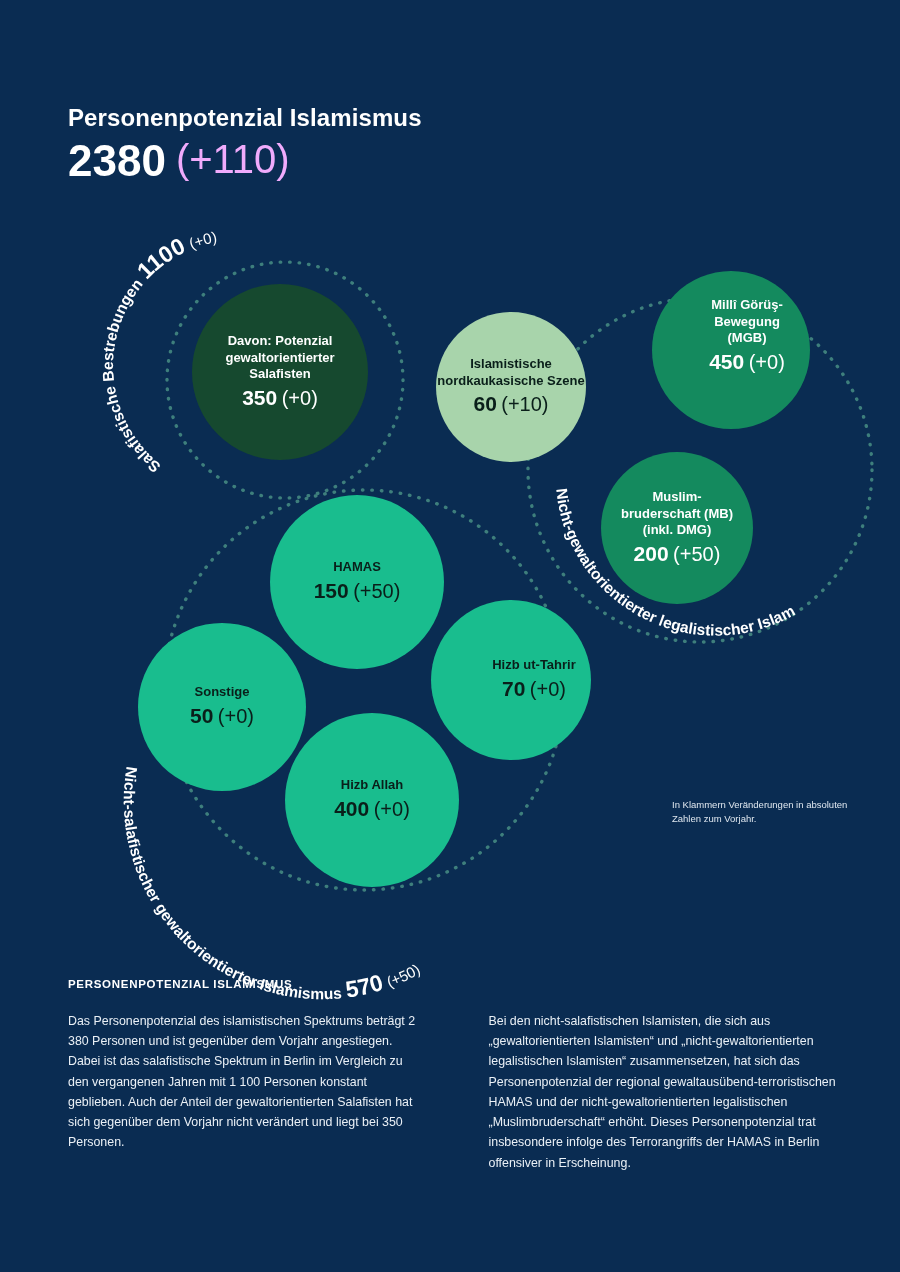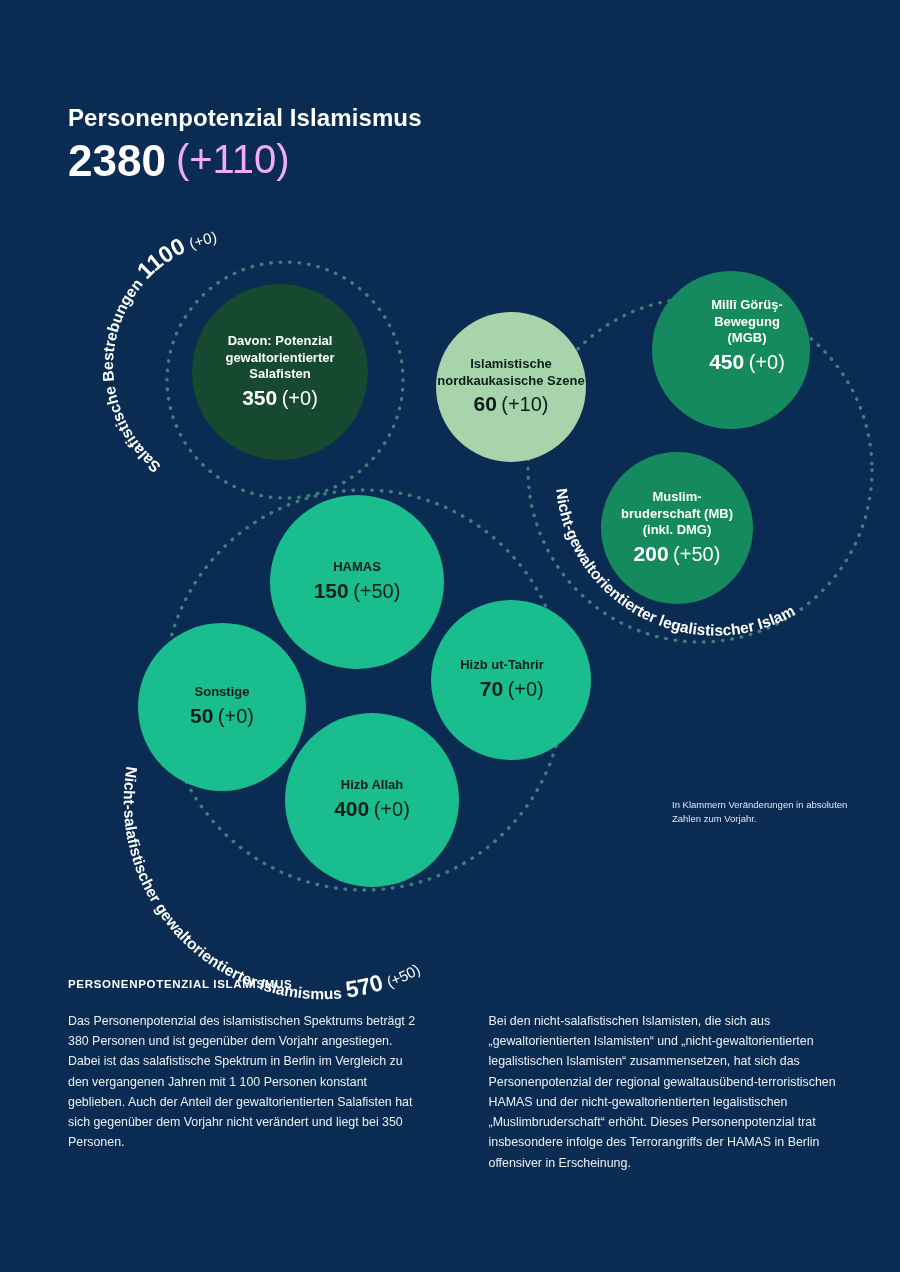--- a/index.html
+++ b/index.html
@@ -230,21 +230,21 @@
   </div>
 
   <div class="bubble-label dark-on-light" style="left:222px; top:707px;">
     <div class="bubble-name">Sonstige</div>
     <div class="bubble-value">
       <span class="num">50</span>
       <span class="chg">(+0)</span>
     </div>
   </div>
 
-  <div class="bubble-label dark-on-light" style="left:502px; top:680px;text-align:right;">
+  <div class="bubble-label dark-on-light" style="left:534px; top:680px;">
     <div class="bubble-name">Hizb ut-Tahrir</div>
     <div class="bubble-value">
       <span class="num">70</span>
       <span class="chg">(+0)</span>
     </div>
   </div>
 
   <div class="bubble-label dark-on-light" style="left:372px; top:800px;">
     <div class="bubble-name">Hizb Allah</div>
     <div class="bubble-value">

